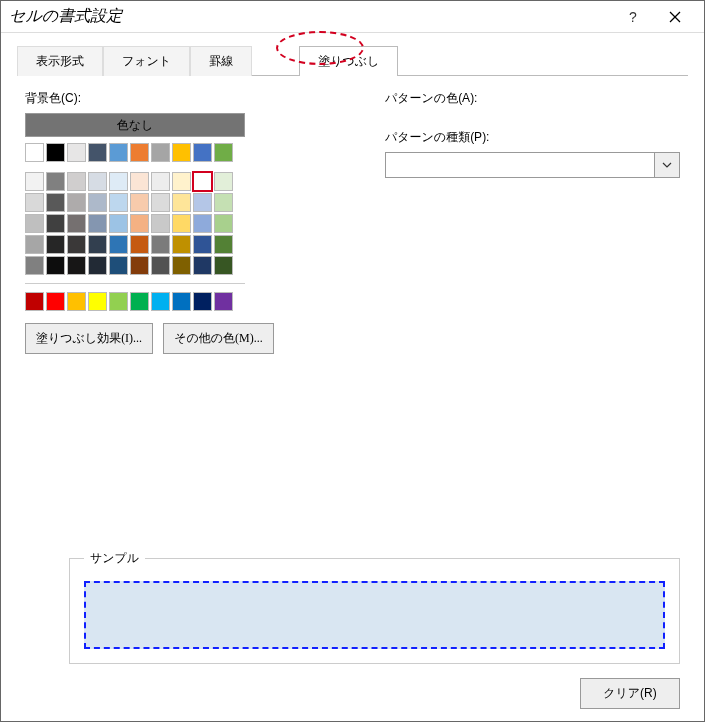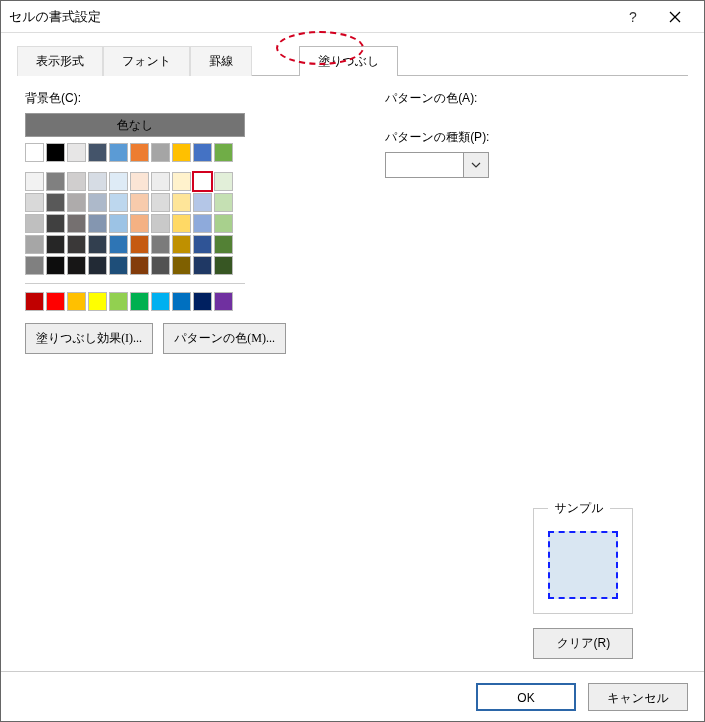--- a/index.html
+++ b/index.html
@@ -17,21 +17,21 @@
     flex-direction: column;
     background: #fff;
   }
   .titlebar {
     height: 32px;
     display: flex;
     align-items: center;
     padding: 0 8px;
     border-bottom: 1px solid #ddd;
   }
-  .titlebar .title { flex: 1; font-size: 13px; }
+  .titlebar .title { flex: 1; font-size: 16px; font-style: italic; }
   .titlebar .tb-btn {
     width: 42px; height: 28px;
     display: flex; align-items: center; justify-content: center;
     font-size: 14px; color: #333;
   }
   .tabs {
     display: flex;
     margin: 12px 16px 0 16px;
     border-bottom: 1px solid #bbb;
   }
@@ -57,21 +57,21 @@
     position: absolute;
     pointer-events: none;
     border: 2.5px dashed #d2001f;
     border-radius: 50%;
   }
   .content {
     flex: 1;
     padding: 10px 24px 12px 24px;
     position: relative;
     display: flex;
-    flex-direction: row;
+    flex-direction: column;
   }
   .row-top { display: flex; gap: 40px; }
   .left-col { width: 300px; }
   .right-col { flex: 1; padding-left: 20px; }
   .lbl { margin: 4px 0 6px 0; display: block; }
   .no-color-btn {
     width: 220px; height: 24px;
     border: 1px solid #999;
     background: #737373;
     text-align: center;
@@ -264,21 +264,21 @@
             <div class="swatch" style="background: rgb(146, 208, 80);"></div>
             <div class="swatch" style="background: rgb(0, 176, 80);"></div>
             <div class="swatch" style="background: rgb(0, 176, 240);"></div>
             <div class="swatch" style="background: rgb(0, 112, 192);"></div>
             <div class="swatch" style="background: rgb(0, 32, 96);"></div>
             <div class="swatch" style="background: rgb(112, 48, 160);"></div>
           </div>
 
         <div class="btn-row">
           <button class="btn">塗りつぶし効果(I)...</button>
-          <button class="btn">パターンの色(M)...</button>
+          <button class="btn">その他の色(M)...</button>
         </div>
       </div>
 
       <div class="right-col">
         <span class="lbl">パターンの色(A):</span>
         <div style="height:12px;"></div>
         <span class="lbl">パターンの種類(P):</span>
         <div class="dropdown">
           <div class="dd-body"></div>
           <div class="dd-arrow">
@@ -294,18 +294,14 @@
       <fieldset class="sample">
         <legend>サンプル</legend>
         <div class="sample-box"></div>
       </fieldset>
       <div class="clear-row">
         <button class="btn" style="width:100px;">クリア(R)</button>
       </div>
     </div>
   </div>
 
-  <div class="footer">
-    <button class="btn primary">OK</button>
-    <button class="btn">キャンセル</button>
-  </div>
 
 </div>
 
 </body></html>

